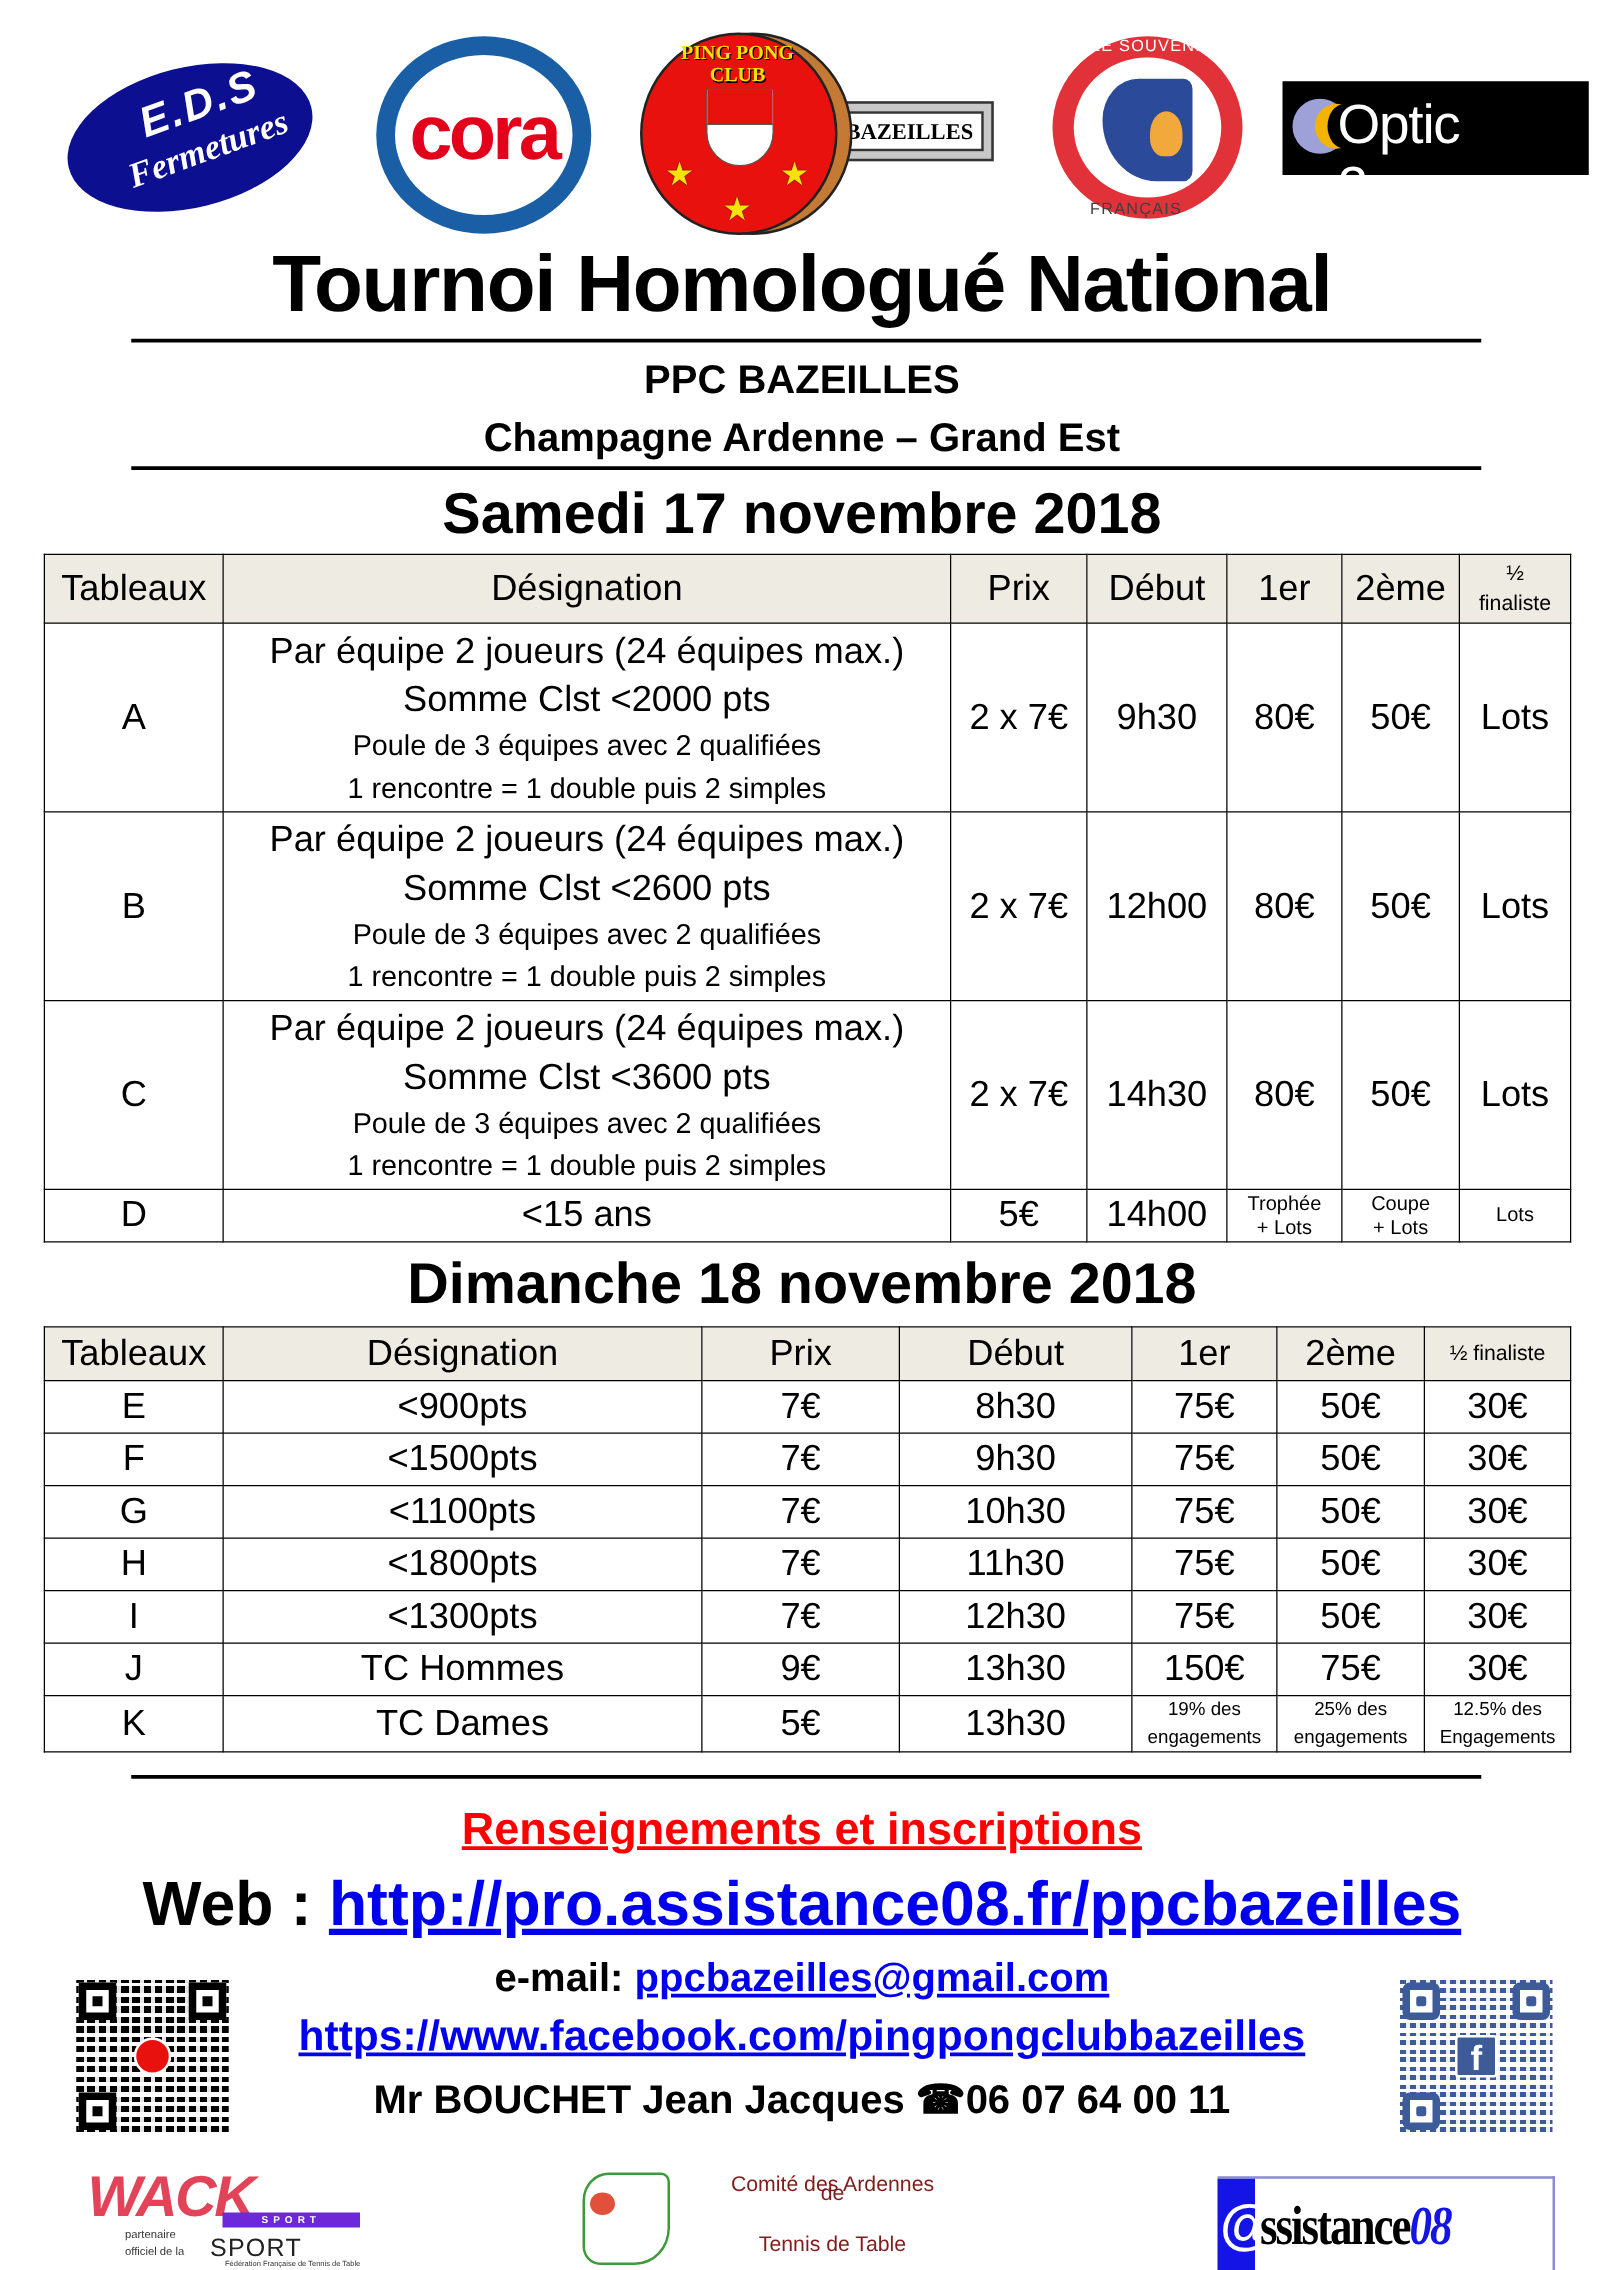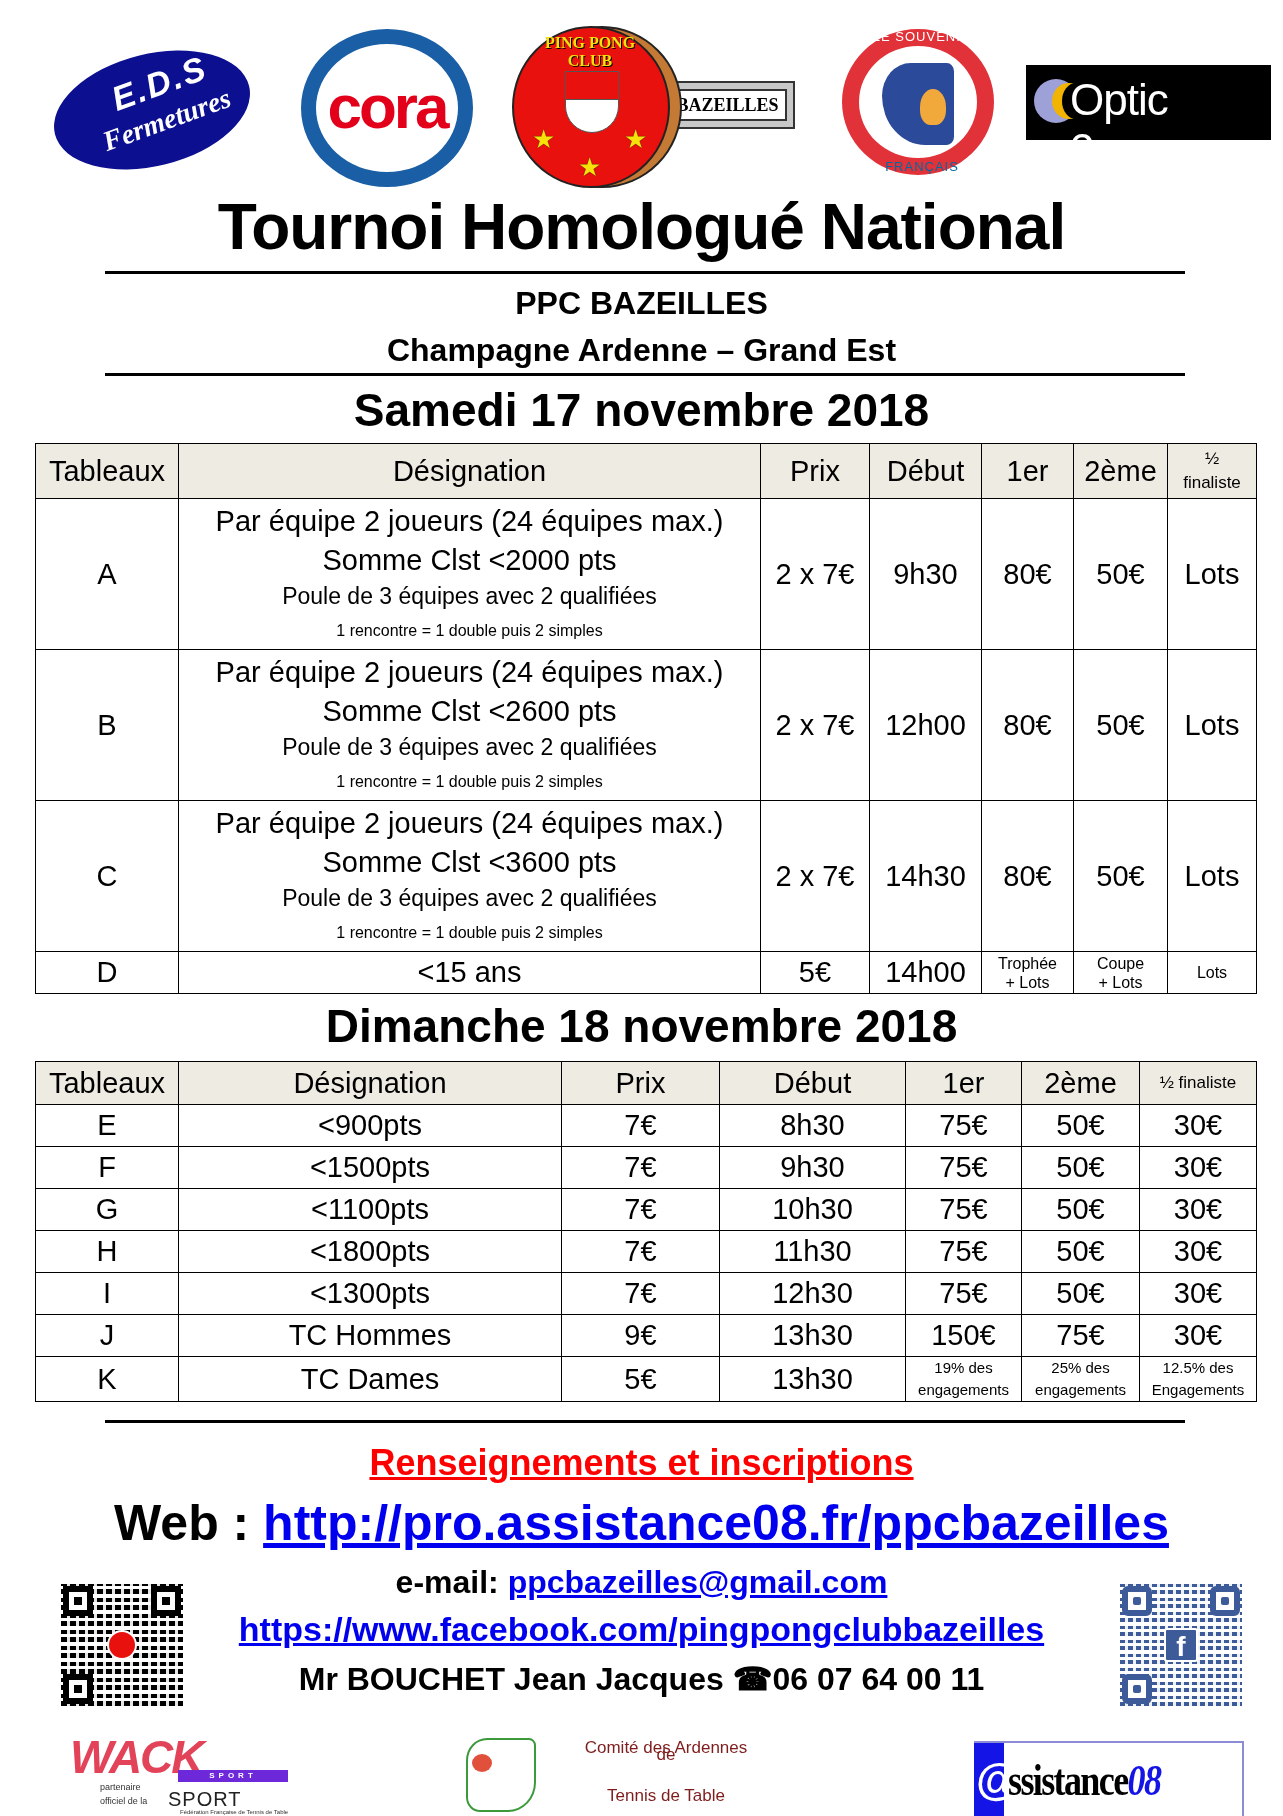--- a/index.html
+++ b/index.html
@@ -26,21 +26,21 @@
   .ppc .arc { position:absolute; left:20px; top:8px; width:120px; color:#f6e20a; font: bold 16px "Liberation Serif", serif; text-align:center; text-shadow: 1px 1px 0 #000;}
   .ppc .shield { position:absolute; left:55px; top:45px; width:54px; height:62px; background:#fff; border-radius: 0 0 27px 27px; border:1px solid #555;}
   .ppc .shield .top { position:absolute; left:0; top:0; width:52px; height:28px; background:#e8110d; border-bottom:1px solid #555;}
   .ppc .star { position:absolute; color:#f6e20a; font-size:26px; line-height:26px; text-shadow: 0 0 1px #000; }
 
   .souv { left: 842px; top: 29px; width: 152px; height: 146px; }
   .souv .ring { position:absolute; inset:0; border: 17px solid #e1323a; border-radius: 50%; background:#fff; }
   .souv .face { position:absolute; left:40px; top:34px; width:72px; height:82px; background:#2b4a9a; border-radius: 40% 10% 10% 60%; }
   .souv .flame { position:absolute; left:78px; top:60px; width:26px; height:36px; background:#f2a93b; border-radius: 50% 50% 40% 40%; }
   .souv .txt-top { position:absolute; left:30px; top:0; width:100px; text-align:center; color:#fff; font: 13px "Liberation Sans", sans-serif; letter-spacing:1px; }
-  .souv .txt-bot { position:absolute; left:30px; bottom:1px; width:100px; text-align:center; color:#0369a1; font: 13px "Liberation Sans", sans-serif; letter-spacing:1px;margin-top:16px; }
+  .souv .txt-bot { position:absolute; left:30px; bottom:1px; width:100px; text-align:left; color:#404040; font: 13px "Liberation Sans", sans-serif; letter-spacing:1px;margin-top:16px; }
 
   .optic { left: 1026px; top: 65px; width: 245px; height: 75px; background:#000; }
   .optic .c1 { position:absolute; left:8px; top:14px; width:44px; height:44px; border-radius:50%; background:#9ea0d8; }
   .optic .c2 { position:absolute; left:26px; top:18px; width:34px; height:36px; border-radius:50%; background:#f2b400; }
   .optic .c3 { position:absolute; left:36px; top:18px; width:28px; height:36px; border-radius:50%; background:#000; }
   .optic .txt { position:absolute; left:44px; top:10px; color:#fff; font: 44px "Liberation Sans", sans-serif; letter-spacing:-1px; }
 
   
   .main-title { top: 190px; font: bold 64px "Liberation Sans", sans-serif; letter-spacing:-1px;}
   .rule { position:absolute; left:105px; width:1080px; height:3px; background:#000; }
@@ -49,21 +49,21 @@
   .day-title { font: bold 46px "Liberation Sans", sans-serif; }
 
   
   table.sched { position:absolute; border-collapse: collapse; table-layout: fixed; }
   table.sched td, table.sched th { border: 1.5px solid #000; text-align:center; vertical-align: middle; font-weight: normal; padding:0; overflow:hidden; }
   table.sched th { background: #eeebe2; font-size: 29px; }
   table.sched td { font-size: 29px; }
   .desc-line1 { font-size: 29px; line-height: 40px; }
   .desc-line2 { font-size: 29px; line-height: 38px; }
   .desc-line3 { font-size: 23px; line-height: 35px; }
-  .desc-line4 { font-size: 16px; line-height: 33px; }
+  .desc-line4 { font-size: 23px; line-height: 33px; }
   .small-cell { font-size: 16px !important; line-height: 19px; }
   .tiny-cell { font-size: 15px !important; line-height: 22px; }
   .half-hdr { font-size: 17px !important; line-height: 24px; }
 
   
   .rens { top: 1442px; font: bold 36px "Liberation Sans", sans-serif; color:#ff0000; }
   .rens span { text-decoration: underline; text-decoration-thickness: 3px; }
   .web { top: 1494px; font: bold 50px "Liberation Sans", sans-serif; }
   a.lnk { color:#0000ee; text-decoration: underline; }
   .email { top: 1564px; font: bold 32px "Liberation Sans", sans-serif; }

